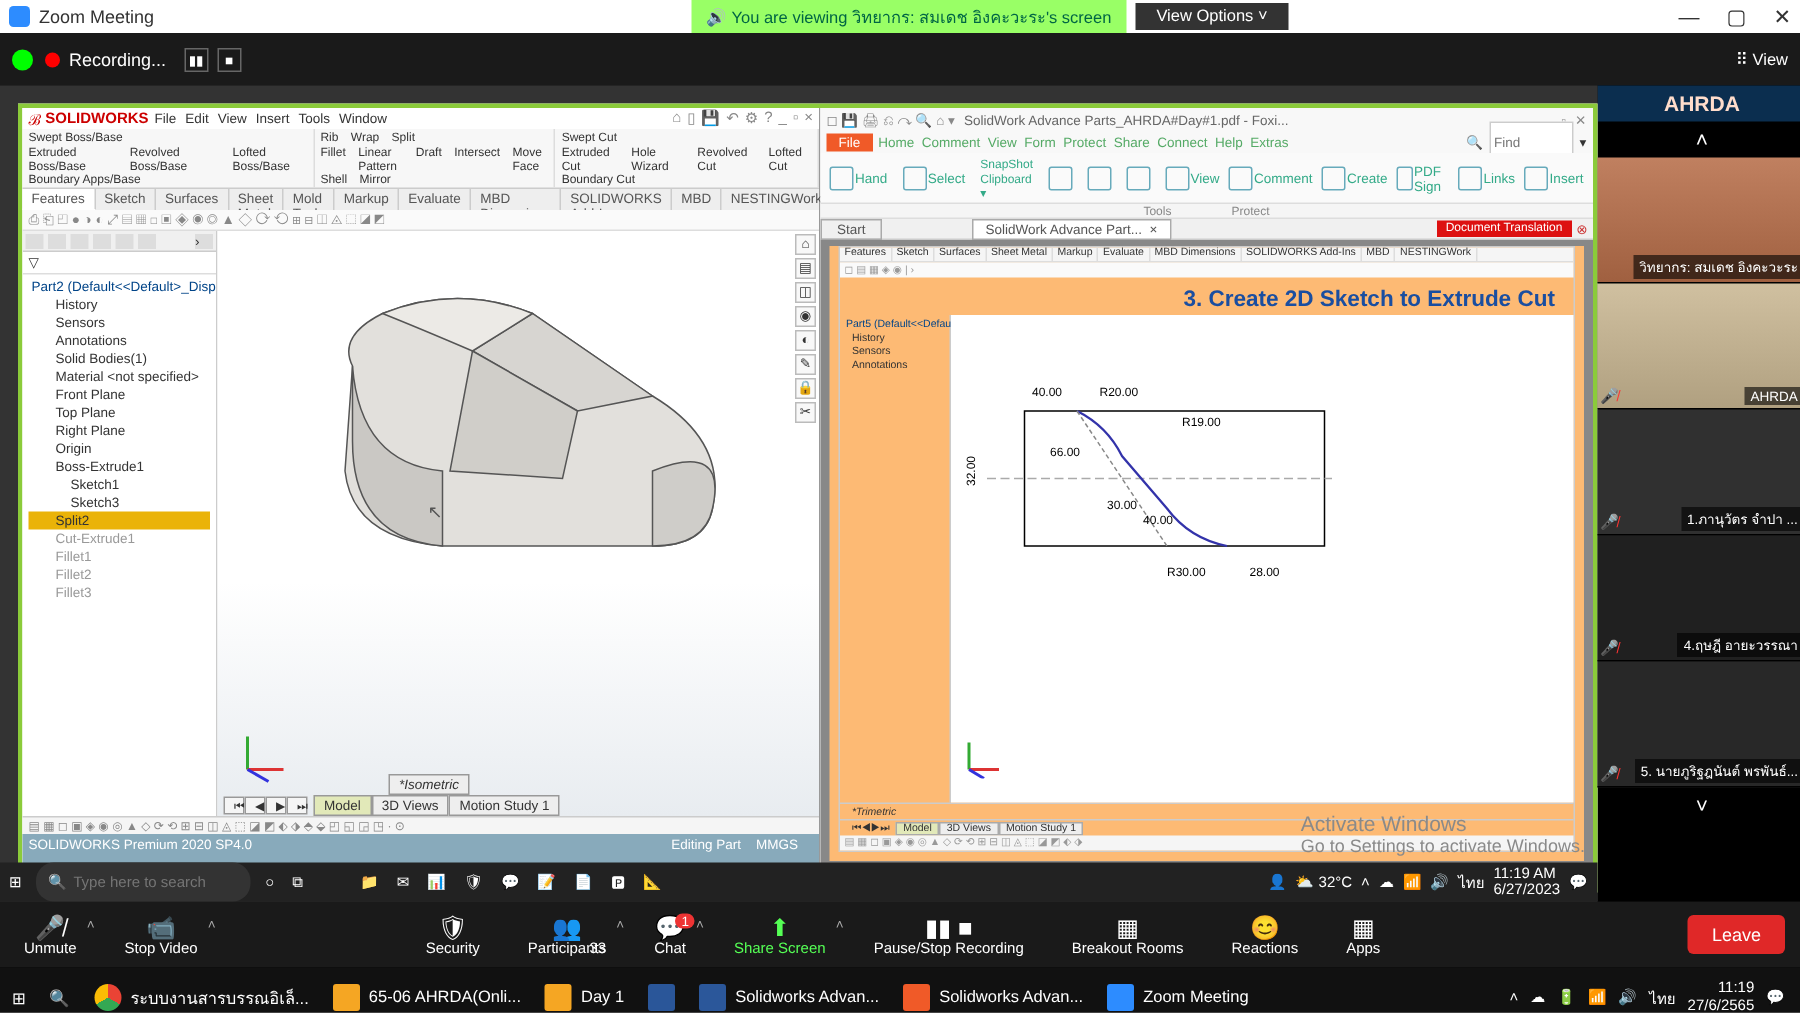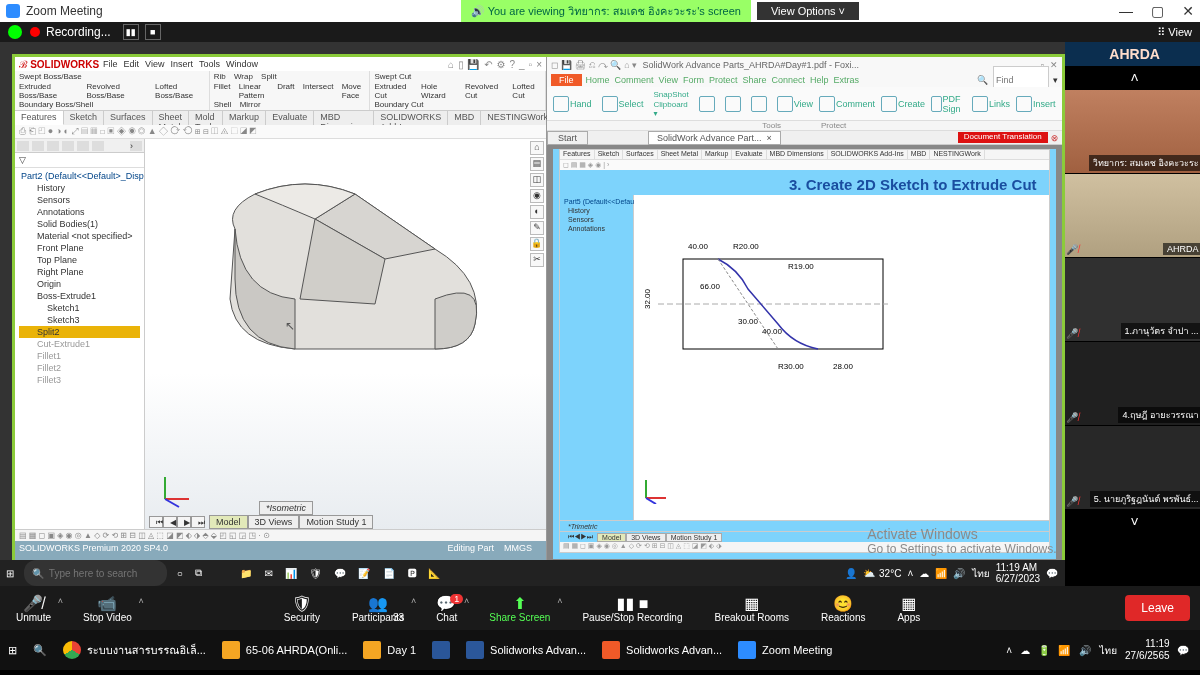--- a/index.html
+++ b/index.html
@@ -6,21 +6,21 @@
   body { width: 1200px; height: 675px; background: #000; overflow: hidden; font-size: 11px; color: #333; }
 
   
   .zoom-titlebar { height: 22px; background: #fff; display: flex; align-items: center; padding: 0 6px; font-size: 12px; }
   .zoom-titlebar .zoom-icon { width: 14px; height: 14px; background: #2d8cff; border-radius: 3px; margin-right: 6px; }
   .zoom-titlebar .sharing-banner { margin-left: auto; background: #99ff66; color: #064; padding: 2px 10px; font-size: 11px; }
   .zoom-titlebar .view-options-btn { background: #333; color: #fff; padding: 3px 14px; font-size: 11px; margin-left: 6px; }
   .zoom-titlebar .win-controls { display: flex; gap: 18px; margin-left: 260px; font-size: 14px; }
 
   
-  .rec-bar { height: 20px; background: #1a1a1a; color: #fff; display: flex; align-items: center; padding: 0 8px; font-size: 12px; }
+  .rec-bar { height: 35px; background: #1a1a1a; color: #fff; display: flex; align-items: center; padding: 0 8px; font-size: 12px; }
   .rec-bar .shield { width: 14px; height: 14px; background: #0f0; border-radius: 50%; margin-right: 8px; }
   .rec-bar .rec-dot { width: 10px; height: 10px; background: #f00; border-radius: 50%; margin-right: 6px; }
   .rec-bar .rec-ctrls { margin-left: 12px; display: flex; gap: 6px; }
   .rec-bar .rec-ctrls span { width: 16px; height: 16px; border: 1px solid #666; display: inline-flex; align-items: center; justify-content: center; font-size: 9px; }
   .rec-bar .view-link { margin-left: auto; color: #fff; font-size: 11px; }
 
   
   .shared { position: relative; width: 100%; height: 544px; background: #222; display: flex; }
   .shared-inner { flex: 1; background: #333; padding: 12px 0 6px 12px; display: flex; position: relative; }
   .shared-border { border: 3px solid #8bcb3a; width: 100%; height: 100%; background: #f5f5f5; display: flex; }
@@ -87,21 +87,21 @@
   .nav-btns{ display:flex; margin-right:4px;}
   .nav-btns span{ width:12px; height:12px; border:1px solid #999; background:#f5f5f5; font-size:8px; text-align:center; line-height:10px;}
 
   .sw-bottom-toolbar{ height:12px; background:#f5f5f5; border-top:1px solid #ccc; display:flex; gap:3px; padding:1px 4px; font-size:8px; color:#888;}
   .sw-status{ height:12px; background:#8ab; color:#fff; display:flex; align-items:flex-end; font-size:9px; padding:12px 4px;}
   .sw-status span{ margin-right:10px;}
   .ppt-status{ height:12px; background:#fff; border-top:1px solid #ccc; font-size:9px; color:#555; padding:0 4px; display:flex; gap:10px;}
 
   
   .pdf-doc-area{ flex:1; background:#888; position:relative;}
-  .pdf-page{ position:absolute; left:6px; right:6px; top:4px; bottom:18px; background:#7dd3fc; display:flex; flex-direction:column;}
+  .pdf-page{ position:absolute; left:6px; right:6px; top:4px; bottom:18px; background:#fdba74; display:flex; flex-direction:column;}
   .lesson-title{ color:#1a4ea0; font-weight:bold; font-size:15px; padding:6px 12px 2px; text-align:right;}
   .mini-sw{ flex:1; border:1px solid #ccc; margin:0 6px 6px; display:flex; flex-direction:column; font-size:8px;}
   .mini-ribbon{ height:10px; background:#f5f5f5; border-bottom:1px solid #ddd; display:flex; font-size:7px;}
   .mini-ribbon span{ padding:0 3px; border-right:1px solid #ddd;}
   .mini-body{ flex:1; display:flex;}
   .mini-tree{ width:74px; border-right:1px solid #ccc; padding:2px; font-size:7px;}
   .mini-tree div{ padding:1px 0 1px 6px; white-space:nowrap;}
   .mini-canvas{ flex:1; position:relative; background:#fff;}
   .mini-vtabs{ height:11px; border-top:1px solid #ccc; display:flex; font-size:7px; align-items:center; padding-left:4px;}
   .mini-vtabs span{ padding:0 4px; border:1px solid #aaa; background:#eee;}
@@ -196,21 +196,21 @@
             <span>?</span>
             <span>_</span>
             <span>▫</span>
             <span>×</span>
           </div>
         </div>
         <div class="sw-ribbon">
           <div class="grp">
             <div><span>Swept Boss/Base</span></div>
             <div style="display:flex;gap:4px"><span>Extruded Boss/Base</span>&nbsp;<span>Revolved Boss/Base</span>&nbsp;<span>Lofted Boss/Base</span></div>
-            <div><span>Boundary Boss/Shell</span></div>
+            <div><span>Boundary Apps/Base</span></div>
           </div>
           <div class="grp">
             <div style="display:flex;gap:3px"><span>Rib</span>&nbsp;<span>Wrap</span>&nbsp;<span>Split</span></div>
             <div style="display:flex;gap:3px"><span>Fillet</span>&nbsp;<span>Linear Pattern</span>&nbsp;<span>Draft</span>&nbsp;<span>Intersect</span>&nbsp;<span>Move Face</span></div>
             <div style="display:flex;gap:3px"><span>Shell</span>&nbsp;<span>Mirror</span></div>
           </div>
           <div class="grp">
             <div><span>Swept Cut</span></div>
             <div style="display:flex;gap:4px"><span>Extruded Cut</span>&nbsp;<span>Hole Wizard</span>&nbsp;<span>Revolved Cut</span>&nbsp;<span>Lofted Cut</span></div>
             <div><span>Boundary Cut</span></div>

